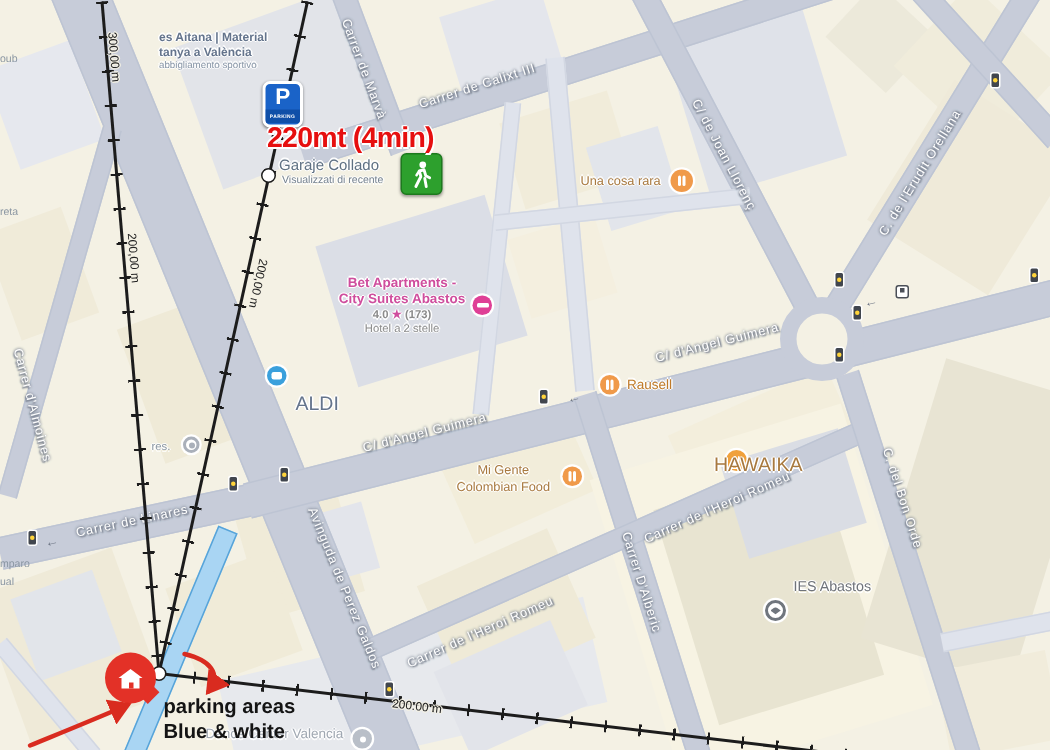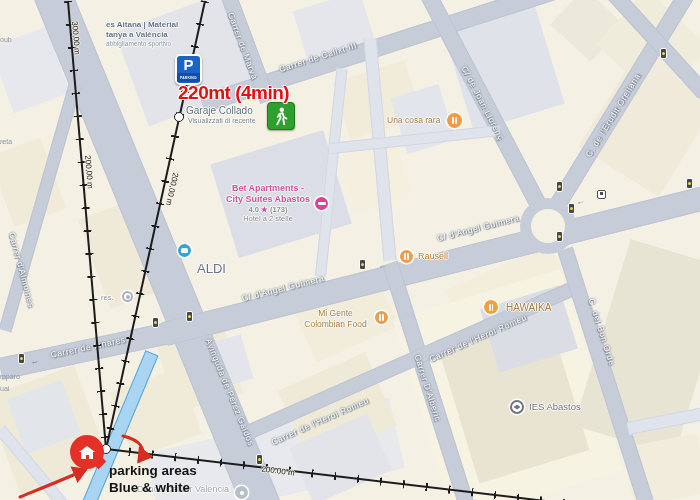--- a/index.html
+++ b/index.html
@@ -166,26 +166,26 @@
     <div>Mi Gente</div>
     <div>Colombian Food</div>
   </div>
   <div class="poi-circle" style="left:375px;top:311px;width:13px;height:13px;background:#f09a4a;">
       <span class="g-fork"></span>
     </div>
 
   <div class="poi-circle" style="left:484px;top:300px;width:14px;height:14px;background:#f0a13c;">
       <span class="g-fork"></span>
     </div>
-  <div class="poi-text" style="left:506px;top:302px;color:#a8793f;font-size:10px;">HAWAIKA</div>
+  <div class="poi-text" style="left:476px;top:302px;color:#a8793f;font-size:13px;">HAWAIKA</div>
 
   <div class="poi-circle" style="left:510px;top:400px;width:14px;height:14px;background:#fff;border:2.5px solid #70767e;box-sizing:border-box;">
       <span class="g-capd"></span>
     </div>
-  <div class="poi-text" style="left:529px;top:401px;color:#6f737a;font-size:9.5px;">IES Abastos</div>
+  <div class="poi-text" style="left:529px;top:386px;color:#6f737a;font-size:9.5px;">IES Abastos</div>
 
   <div class="poi-text" style="left:137px;top:484px;color:#a0a8b2;font-size:9px;">Dance Center Valencia</div>
   <div class="poi-circle" style="left:235px;top:486px;width:13px;height:13px;background:#b9bfc8;">
       <span class="g-dot"></span>
     </div>
 
   <div class="poi-text" style="left:101px;top:293px;color:#8a96a2;font-size:7.5px;">res.</div>
   <div class="poi-circle" style="left:122px;top:291px;width:11px;height:11px;background:#fff;border:2px solid #aab0ba;box-sizing:border-box;">
       <span class="g-dot" style="background:#aab0ba;"></span>
     </div>

